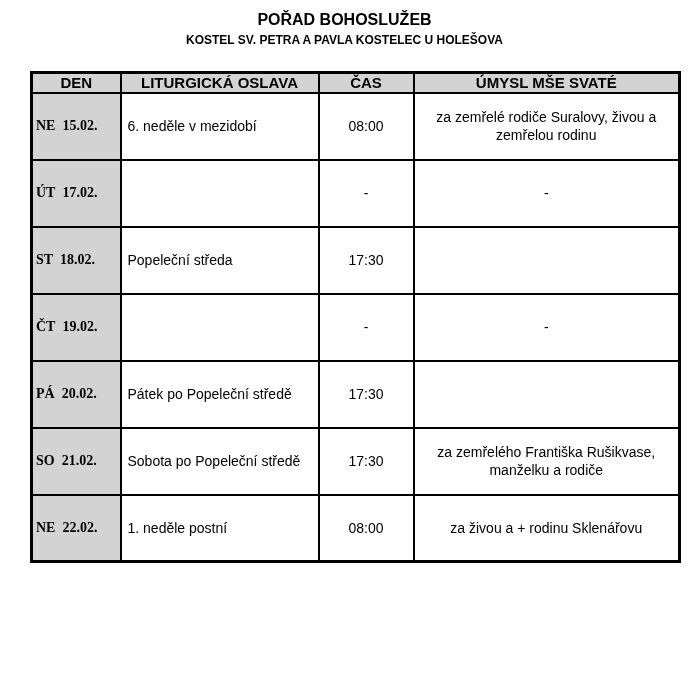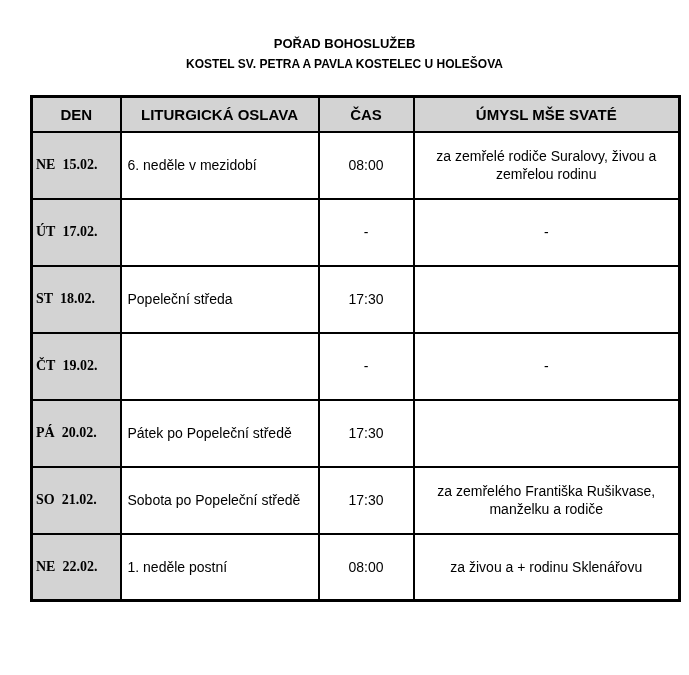--- a/index.html
+++ b/index.html
@@ -16,24 +16,23 @@
     color: var(--text-color);
   }
   .page {
     width: 689px;
     height: 675px;
     padding-top: 10px;
     overflow: hidden;
   }
   .titles { text-align: center; }
   .title-main {
-    font-size: 13px;
+    font-size: 16px;
     font-weight: bold;
     line-height: 20px;
-    margin-top: 24px;
   }
   .title-sub {
     font-size: 12px;
     font-weight: bold;
     line-height: 20px;
   }
   .title-dates {
     font-size: 15px;
     font-weight: normal;
     line-height: 20px;
@@ -50,21 +49,21 @@
     border: 2px solid var(--border-color);
     vertical-align: middle;
     overflow: hidden;
   }
   col.c-day { width: 89px; }
   col.c-celebration { width: 198px; }
   col.c-time { width: 95px; }
   col.c-intention { width: 266px; }
   thead th {
     background: var(--header-bg);
-    height: 35px;
+    height: 20px;
     font-size: 15px;
     font-weight: bold;
     text-align: center;
     letter-spacing: 0px;
   }
   tbody td { height: 67px; font-size: 14px; line-height: 18px; }
   td.day-cell {
     background: var(--header-bg);
     font-weight: bold;
     text-align: left;

